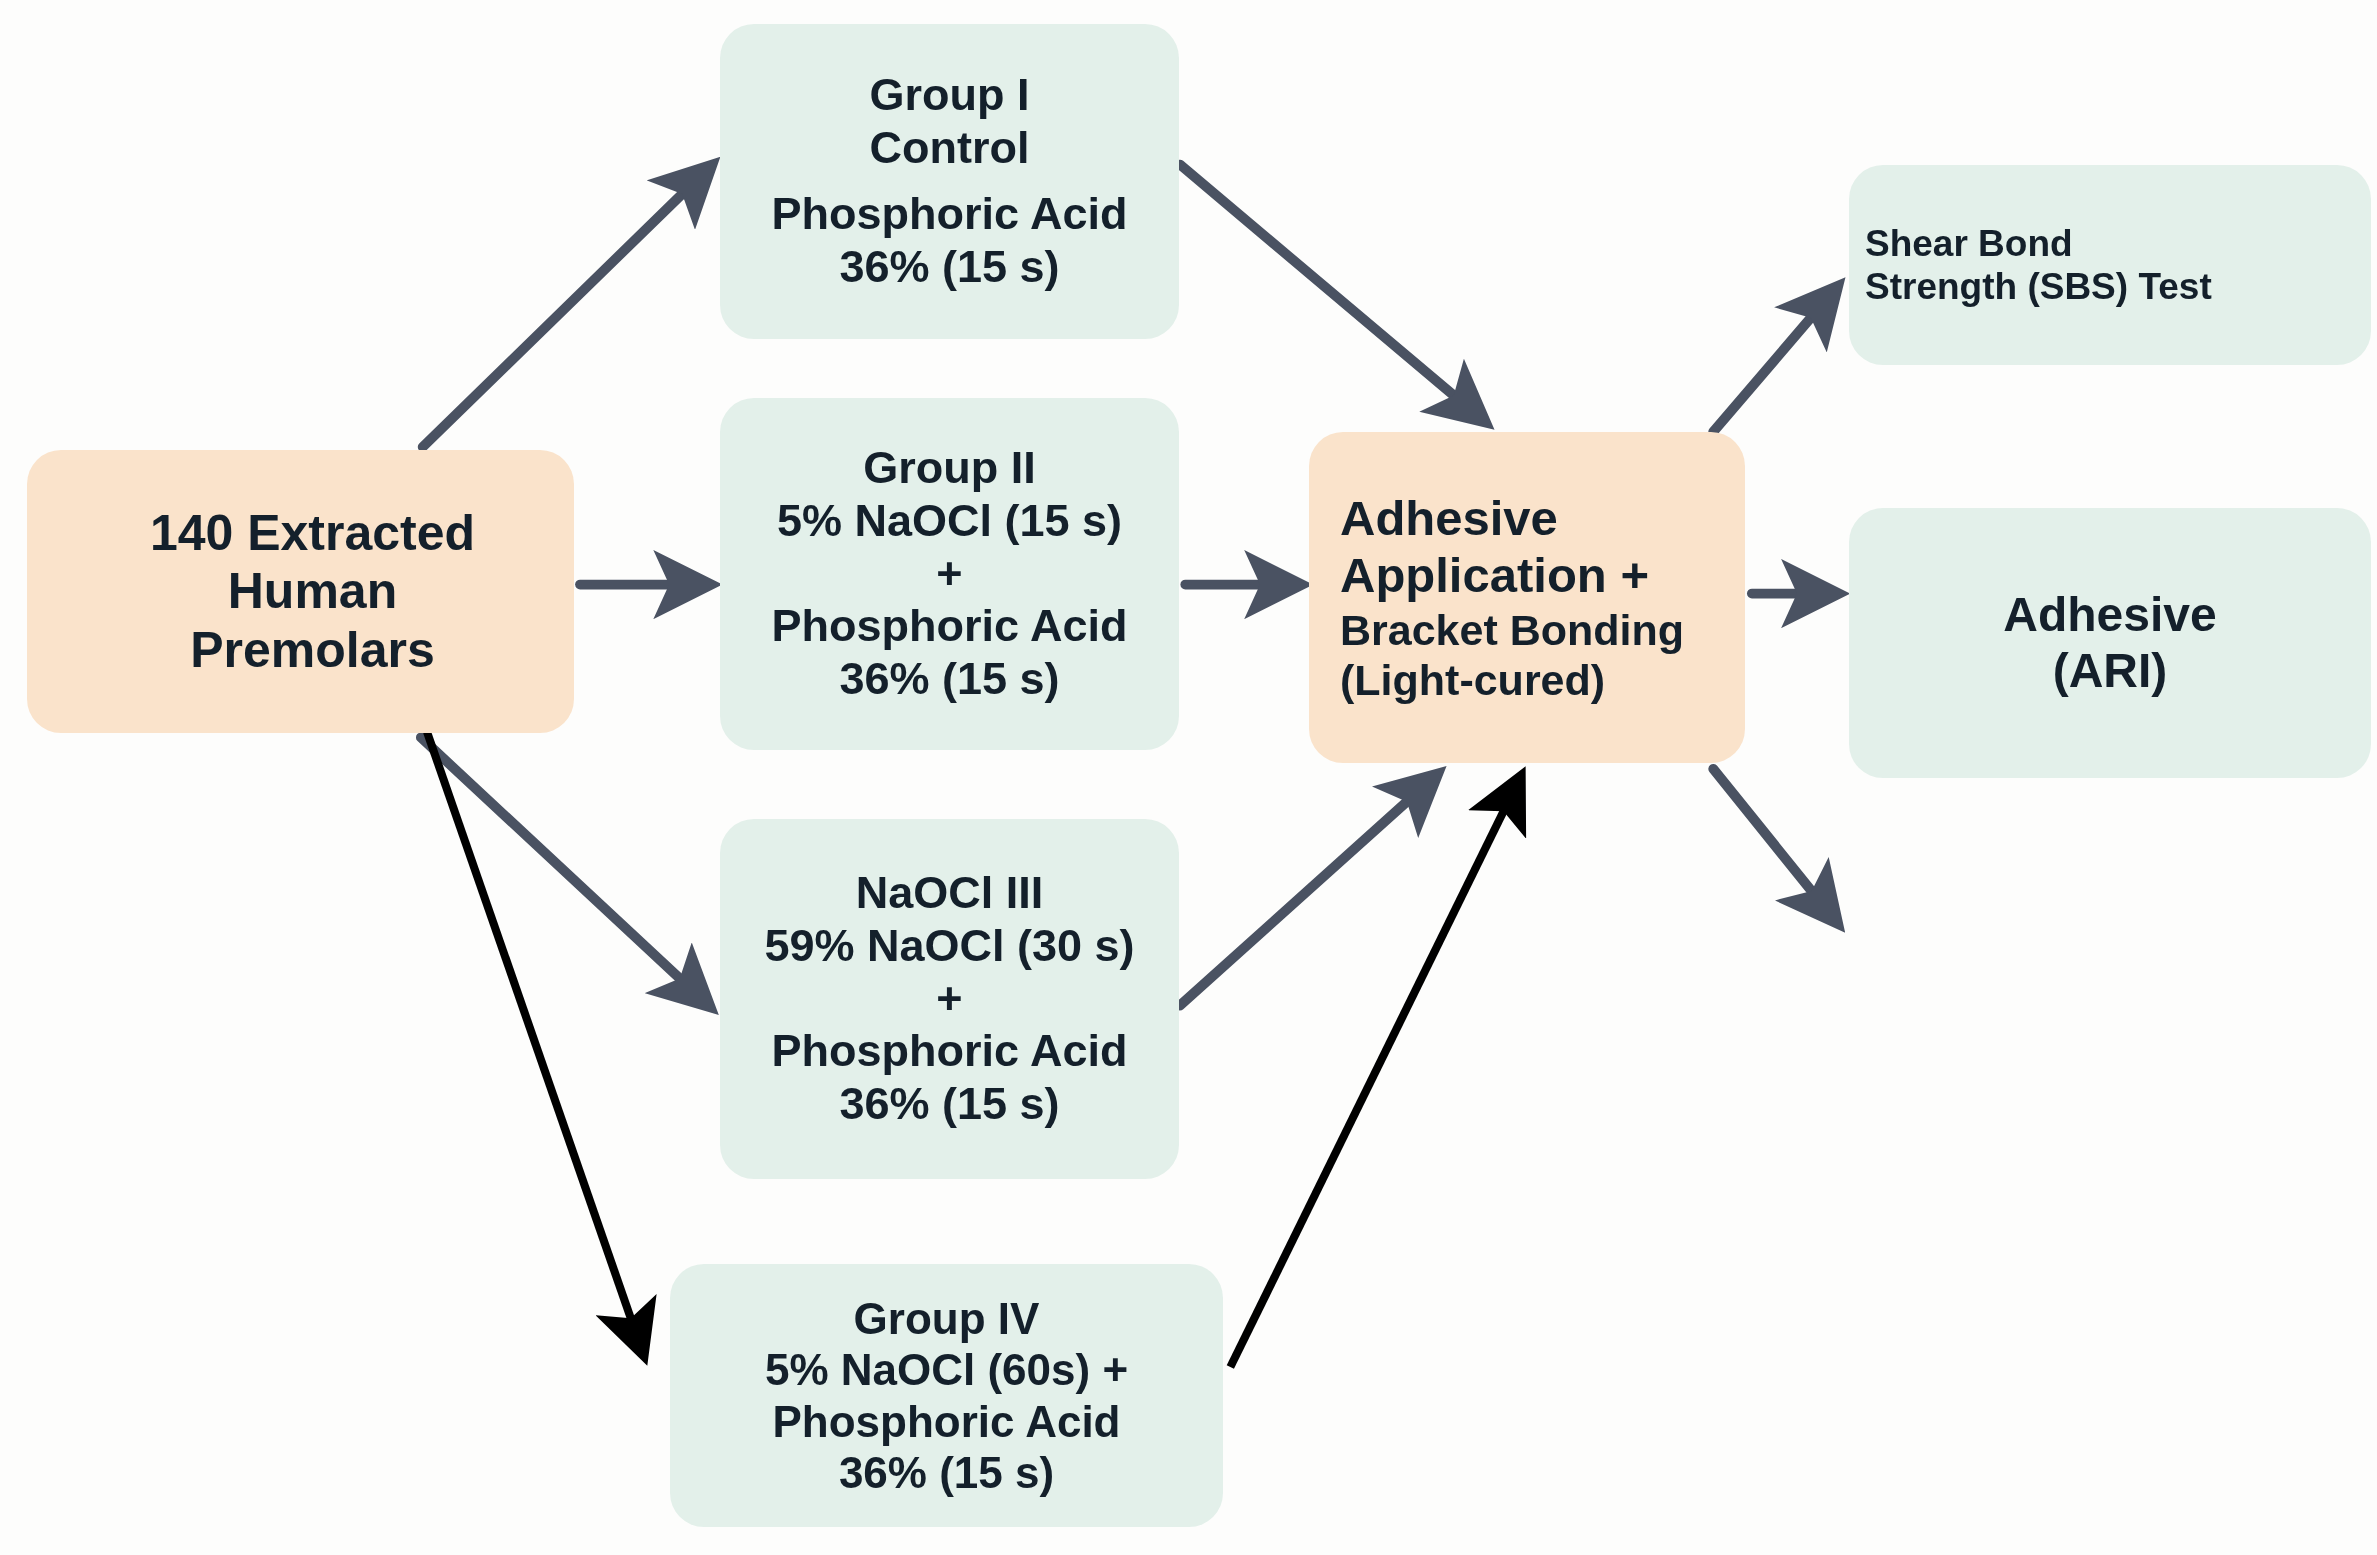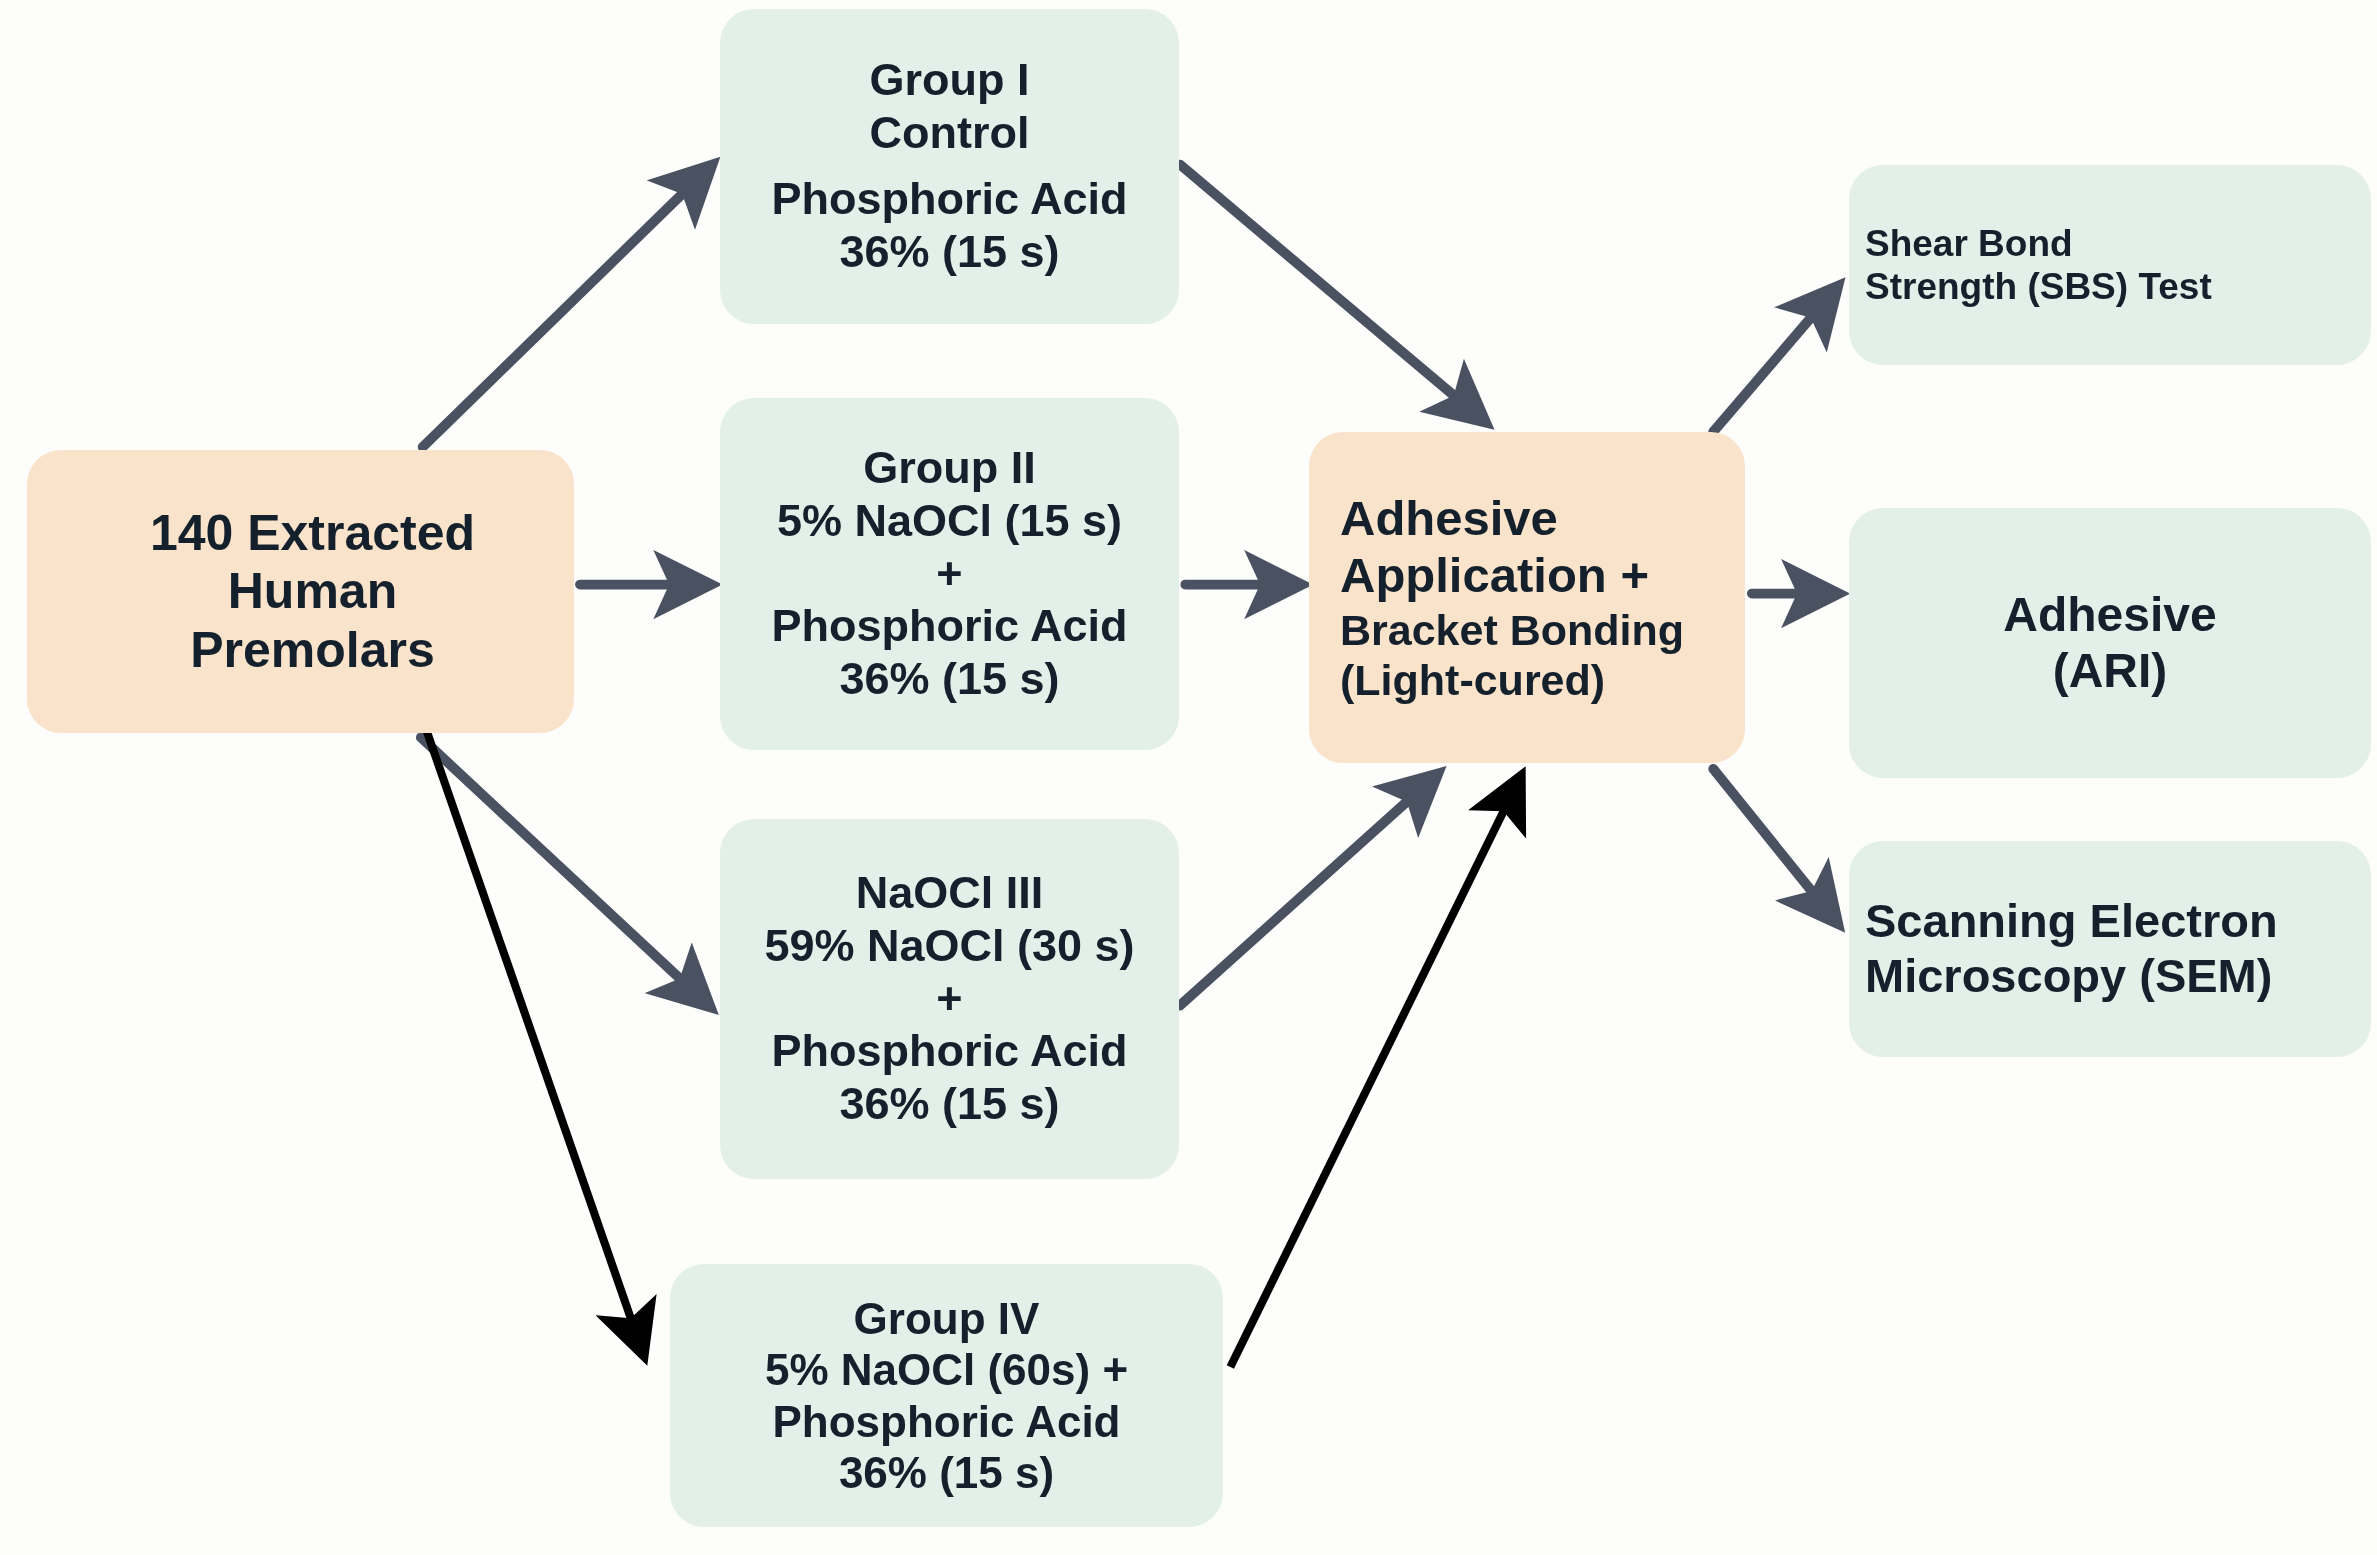--- a/index.html
+++ b/index.html
@@ -38,21 +38,21 @@
   .node.peach{ background:#fae3cb;padding-left:40px; }
   .node.left-al{ align-items:flex-start; text-align:left; }
   .node.ctr{ text-align:center; }
 
   .ln{ display:block; white-space:nowrap; }
   .b{ font-weight:bold; }
   .r{ font-weight:bold; }
 
   
   #n-source { left:27px;  top:450px;  width:547px;  height:283px; }
-  #n-g1     { left:720px; top:9px;   width:459px;  height:315px; }
+  #n-g1     { left:720px; top:24px;   width:459px;  height:315px; }
   #n-g2     { left:720px; top:398px;  width:459px;  height:352px; }
   #n-g3     { left:720px; top:819px;  width:459px;  height:360px; }
   #n-g4     { left:670px; top:1264px; width:553px;  height:263px; }
   #n-center { left:1309px;top:432px;  width:436px;  height:331px; }
   #n-sbs    { left:1849px;top:165px;  width:522px;  height:200px; }
   #n-ari    { left:1849px;top:508px;  width:522px;  height:270px; }
   #n-sem    { left:1849px;top:841px;  width:522px;  height:216px; }
 
   
   #n-source .ln{ font-size:50px; }
@@ -156,19 +156,15 @@
   <div class="node green left-al" id="n-sbs">
     <span class="ln b">Shear Bond</span>
     <span class="ln"><b>Strength</b><span class="r"> (SBS) Test</span></span>
   </div>
 
   <div class="node green ctr" id="n-ari">
     <span class="ln b">Adhesive</span>
     <span class="ln r">(ARI)</span>
   </div>
 
-  <div class="node green left-al" id="n-sem">
-    <span class="ln b">Scanning Electron</span>
-    <span class="ln b">Microscopy (SEM)</span>
-  </div>
 
 </div>
 
 
 </body></html>

